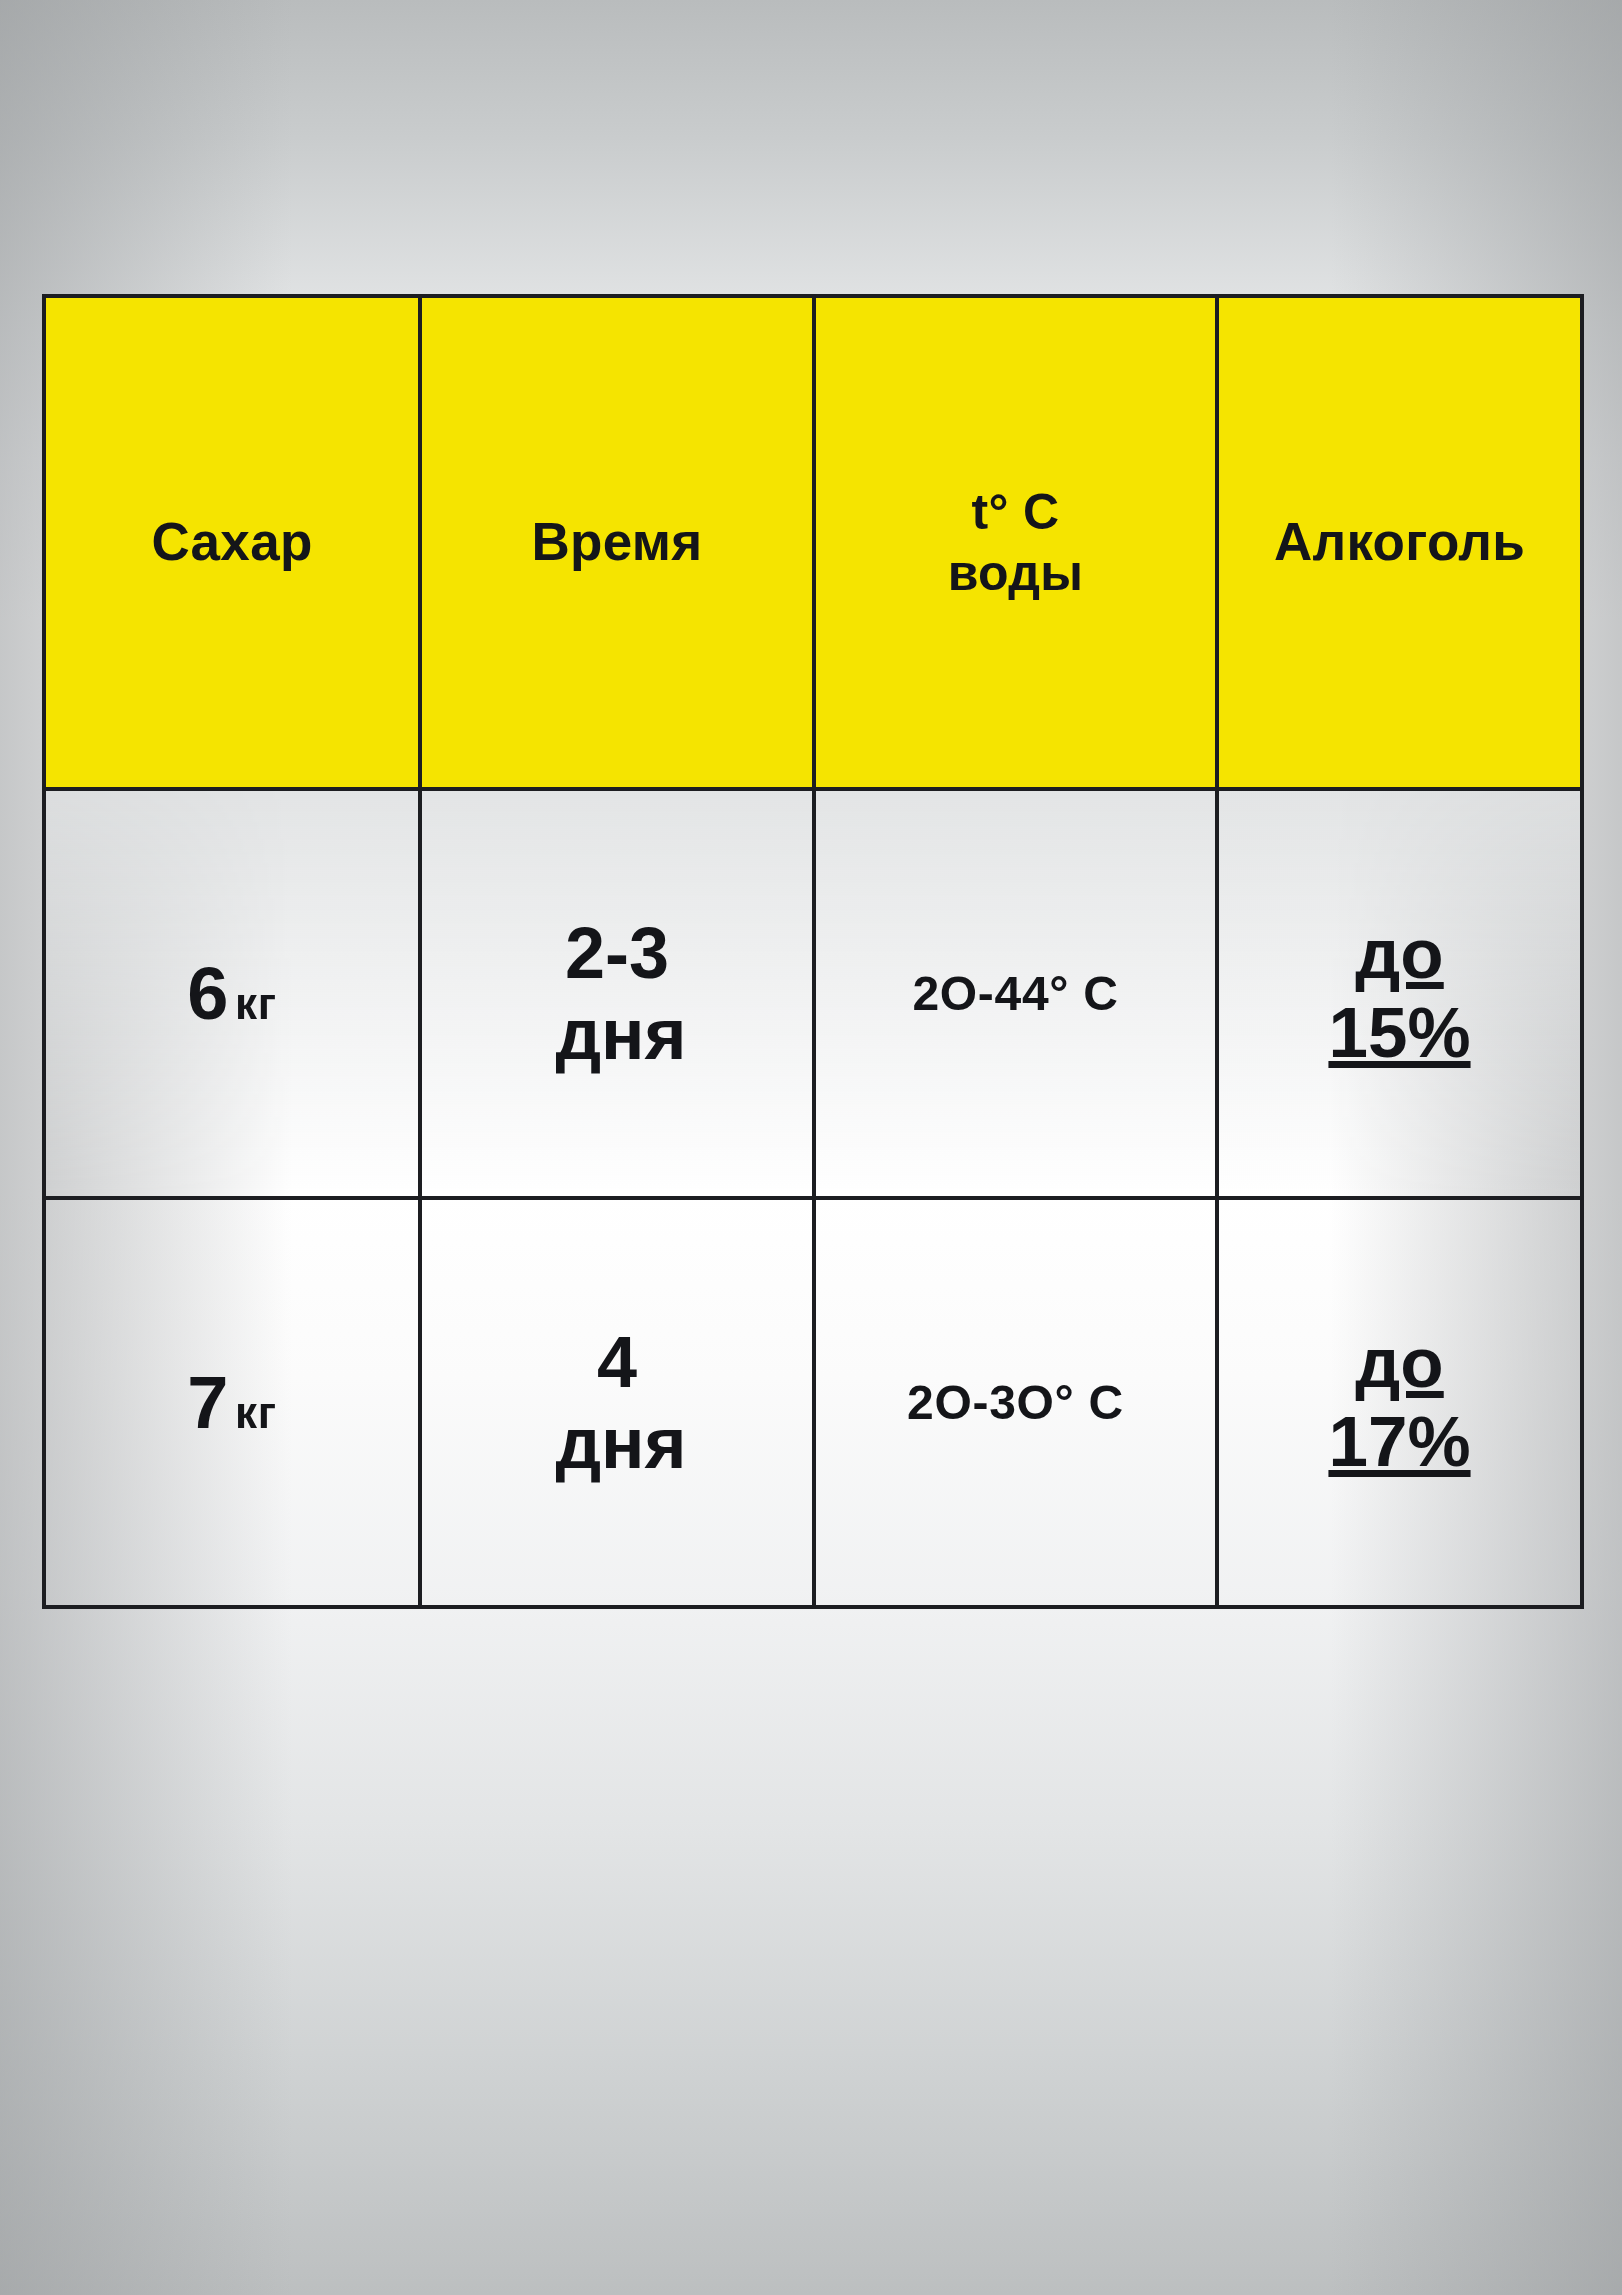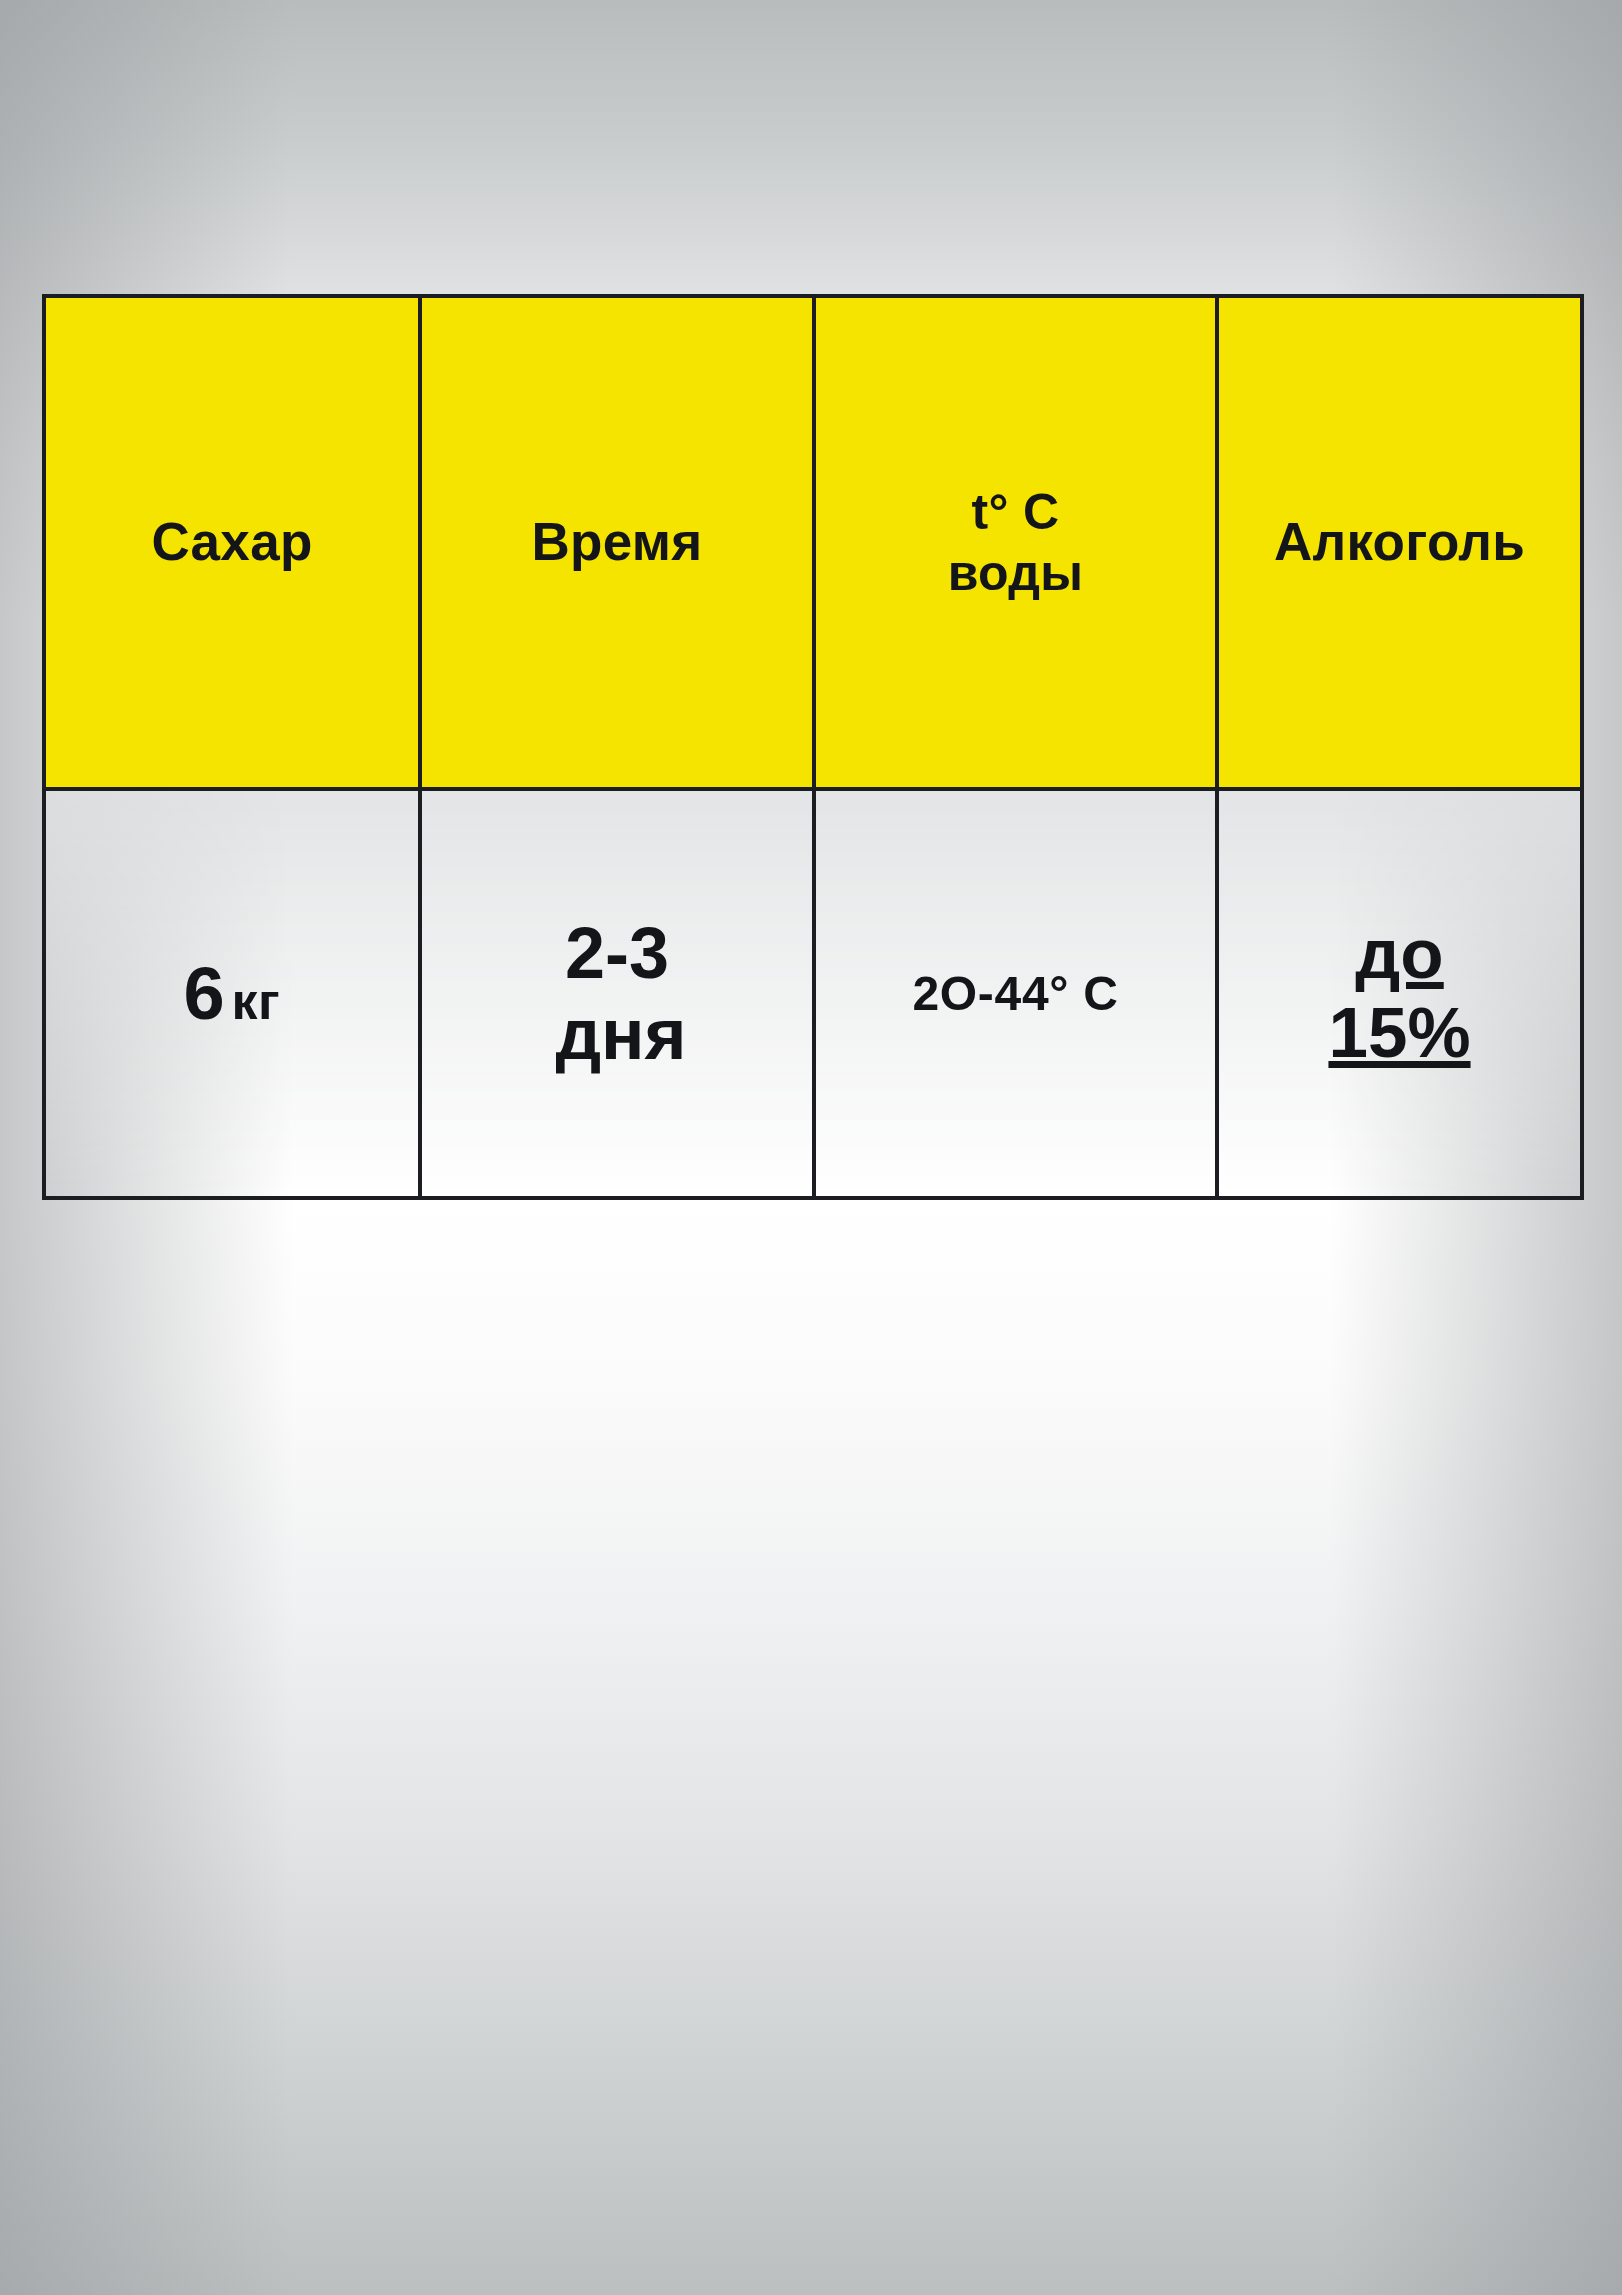--- a/index.html
+++ b/index.html
@@ -91,21 +91,21 @@
 
   tbody tr { height: 409px; }
 
   td.sugar {
     font-size: 74px;
     font-weight: 700;
     letter-spacing: 0.7px;
     white-space: nowrap;
   }
   td.sugar .unit {
-    font-size: 52px;
+    font-size: 44px;
     font-weight: 700;
     margin-left: 6px;
   }
 
   td.time {
     font-size: 72px;
     font-weight: 700;
     line-height: 1.12;
   }
   td.time .num { display: block; }
@@ -178,17 +178,33 @@
             <span class="word">дня</span>
           </td>
           <td class="temp-val">
             <span>2O-44° C</span>
           </td>
           <td class="alc">
             <span class="upto">до</span>
             <span class="pct">15%</span>
           </td>
         </tr>
+        <tr class="row-1">
+          <td class="sugar">
+            <span>7</span><span class="unit">кг</span>
+          </td>
+          <td class="time">
+            <span class="num">4</span>
+            <span class="word">дня</span>
+          </td>
+          <td class="temp-val">
+            <span>2O-3O° C</span>
+          </td>
+          <td class="alc">
+            <span class="upto">до</span>
+            <span class="pct">17%</span>
+          </td>
+        </tr>
       </tbody>
     </table>
   </div>
 </div>
 
 
 </body></html>

